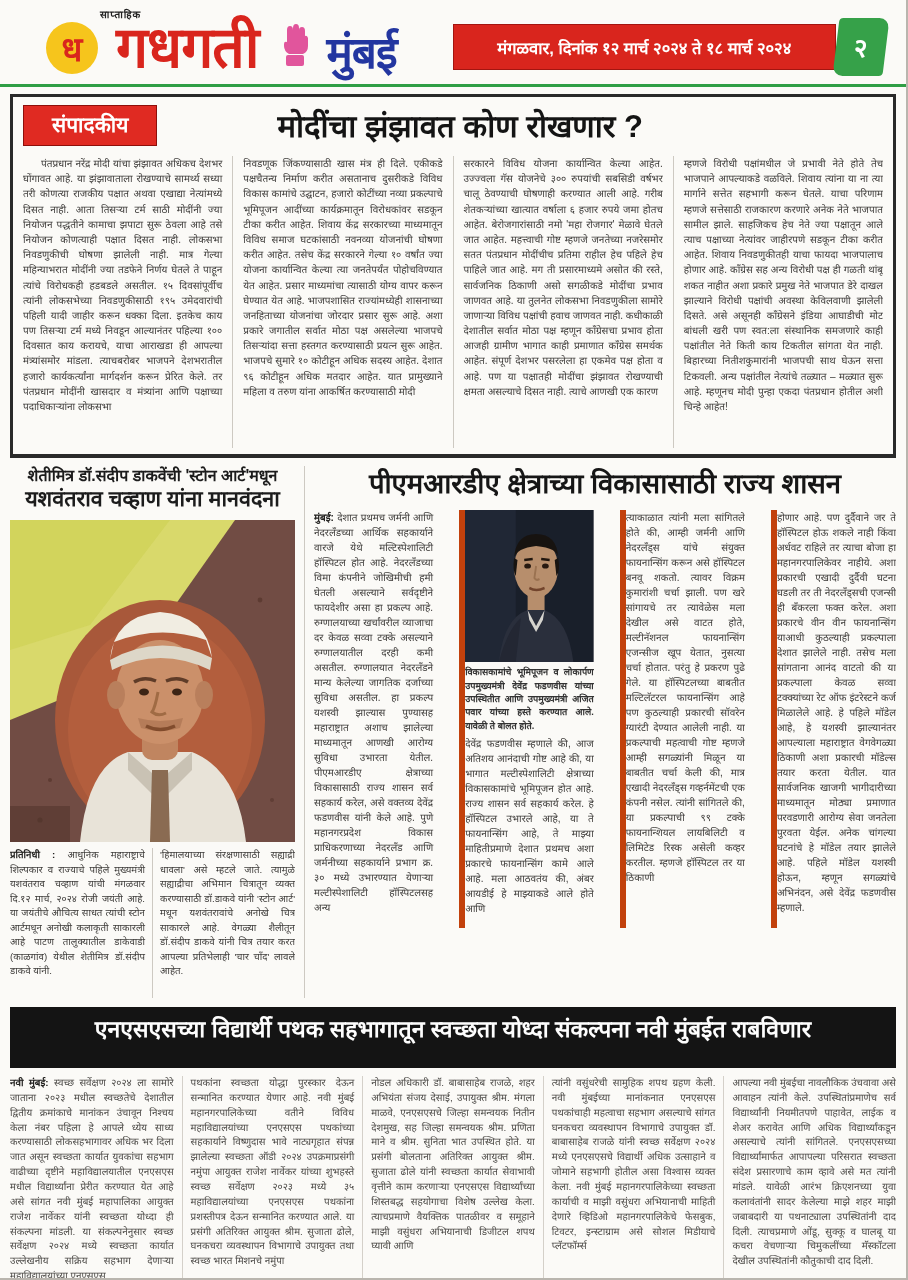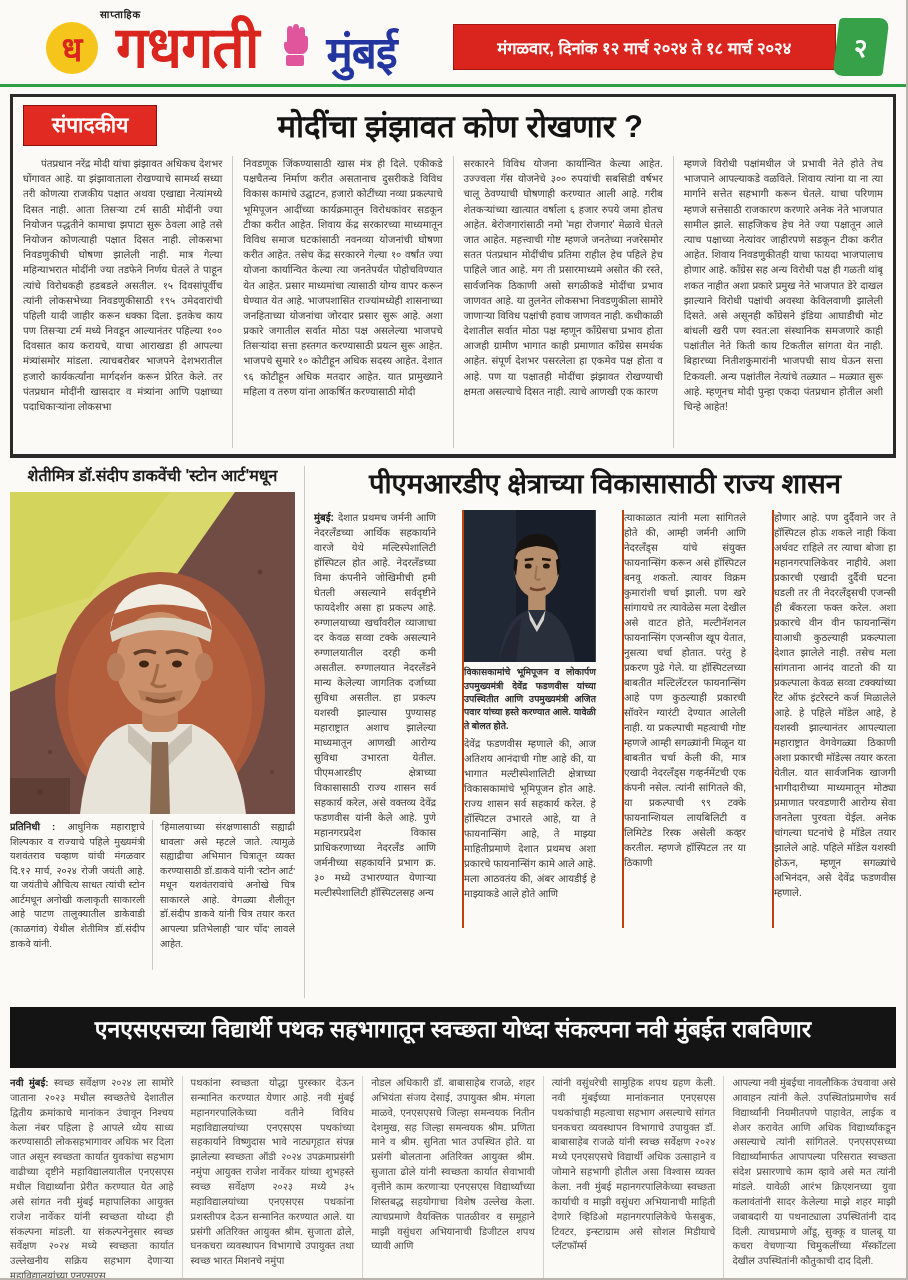--- a/index.html
+++ b/index.html
@@ -52,21 +52,21 @@
   .la-h1 { font-size:16px; font-weight:bold; text-align:center; color:#1c1c1c; line-height:1.2; }
   .la-h2 { font-size:21.5px; font-weight:bold; text-align:center; color:#1c1c1c; line-height:1.2; margin-top:2px; }
   .portrait { width:100%; height:322px; margin:7px 0 6px; display:block; }
   .la-body { display:flex; height:150px; overflow:hidden; }
   .la-body .ncol { font-size:9.7px; line-height:1.5; }
   .la-body .ncol + .ncol { border-left:1px solid #cdc9c2; margin-left:7px; padding-left:7px; }
   .right-art { flex:1 1 auto; padding-left:9px; }
   .ra-h { text-align:center; font-weight:bold; font-size:27.5px; color:#161616; line-height:1.32; }
   .ra-body { display:flex; margin-top:8px; height:418px; overflow:hidden; }
   .ra-body .ncol { font-size:10px; line-height:1.5; }
-  .ra-body .ncol + .ncol { border-left:2px solid #c2410c; margin-left:26px; padding-left:0; }
+  .ra-body .ncol + .ncol { border-left:6px solid #c2410c; margin-left:26px; padding-left:0; }
   .ra-photo-col { flex:1.08 1 0 !important; }
   .fad-photo { width:100%; height:152px; display:block; }
   .photo-caption { font-size:9.2px; font-weight:bold; line-height:1.45; color:#333; margin:4px 0 3px; text-align:justify; }
 
   
   .nss { margin:9px 10px 0; }
   .nss-band { background:#141414; color:#fdfdfd; text-align:center; font-size:23px; font-weight:bold; padding:5px 4px 24px; }
   .nss-body { display:flex; margin-top:8px; height:218px; overflow:hidden; }
   .nss-body .ncol { font-size:9.9px; line-height:1.5; color:#4c4a47; }
   .nss-body .ncol + .ncol { border-left:1px solid #d4d0c9; margin-left:8px; padding-left:8px; }
@@ -109,20 +109,21 @@
       <div class="ncol">निवडणूक जिंकण्यासाठी खास मंत्र ही दिले. एकीकडे पक्षचैतन्य निर्माण करीत असतानाच दुसरीकडे विविध विकास कामांचे उद्घाटन, हजारो कोटींच्या नव्या प्रकल्पाचे भूमिपूजन आदींच्या कार्यक्रमातून विरोधकांवर सडकून टीका करीत आहेत. शिवाय केंद्र सरकारच्या माध्यमातून विविध समाज घटकांसाठी नवनव्या योजनांची घोषणा करीत आहेत. तसेच केंद्र सरकारने गेल्या १० वर्षांत ज्या योजना कार्यान्वित केल्या त्या जनतेपर्यंत पोहोचविण्यात येत आहेत. प्रसार माध्यमांचा त्यासाठी योग्य वापर करून घेण्यात येत आहे. भाजपशासित राज्यांमध्येही शासनाच्या जनहिताच्या योजनांचा जोरदार प्रसार सुरू आहे. अशा प्रकारे जगातील सर्वात मोठा पक्ष असलेल्या भाजपचे तिसऱ्यांदा सत्ता हस्तगत करण्यासाठी प्रयत्न सुरू आहेत. भाजपचे सुमारे १० कोटीहून अधिक सदस्य आहेत. देशात ९६ कोटीहून अधिक मतदार आहेत. यात प्रामुख्याने महिला व तरुण यांना आकर्षित करण्यासाठी मोदी</div>
       <div class="ncol">सरकारने विविध योजना कार्यान्वित केल्या आहेत. उज्ज्वला गॅस योजनेचे ३०० रुपयांची सबसिडी वर्षभर चालू ठेवण्याची घोषणाही करण्यात आली आहे. गरीब शेतकऱ्यांच्या खात्यात वर्षाला ६ हजार रुपये जमा होतच आहेत. बेरोजगारांसाठी नमो 'महा रोजगार' मेळावे घेतले जात आहेत. महत्त्वाची गोष्ट म्हणजे जनतेच्या नजरेसमोर सतत पंतप्रधान मोदींचीच प्रतिमा राहील हेच पहिले हेच पाहिले जात आहे. मग ती प्रसारमाध्यमे असोत की रस्ते, सार्वजनिक ठिकाणी असो सगळीकडे मोदींचा प्रभाव जाणवत आहे. या तुलनेत लोकसभा निवडणुकीला सामोरे जाणाऱ्या विविध पक्षांची हवाच जाणवत नाही. कधीकाळी देशातील सर्वात मोठा पक्ष म्हणून काँग्रेसचा प्रभाव होता आजही ग्रामीण भागात काही प्रमाणात काँग्रेस समर्थक आहेत. संपूर्ण देशभर पसरलेला हा एकमेव पक्ष होता व आहे. पण या पक्षातही मोदींचा झंझावत रोखण्याची क्षमता असल्याचे दिसत नाही. त्याचे आणखी एक कारण</div>
       <div class="ncol">म्हणजे विरोधी पक्षांमधील जे प्रभावी नेते होते तेच भाजपाने आपल्याकडे वळविले. शिवाय त्यांना या ना त्या मार्गाने सत्तेत सहभागी करून घेतले. याचा परिणाम म्हणजे सत्तेसाठी राजकारण करणारे अनेक नेते भाजपात सामील झाले. साहजिकच हेच नेते ज्या पक्षातून आले त्याच पक्षाच्या नेत्यांवर जाहीरपणे सडकून टीका करीत आहेत. शिवाय निवडणुकीतही याचा फायदा भाजपालाच होणार आहे. काँग्रेस सह अन्य विरोधी पक्ष ही गळती थांबू शकत नाहीत अशा प्रकारे प्रमुख नेते भाजपात डेरे दाखल झाल्याने विरोधी पक्षांची अवस्था केविलवाणी झालेली दिसते. असे असूनही काँग्रेसने इंडिया आघाडीची मोट बांधली खरी पण स्वत:ला संस्थानिक समजणारे काही पक्षांतील नेते किती काय टिकतील सांगता येत नाही. बिहारच्या नितीशकुमारांनी भाजपची साथ घेऊन सत्ता टिकवली. अन्य पक्षांतील नेत्यांचे तळ्यात – मळ्यात सुरू आहे. म्हणूनच मोदी पुन्हा एकदा पंतप्रधान होतील अशी चिन्हे आहेत!</div>
     </div>
   </div>
 
   <div class="middle">
 
     <div class="left-art">
       <div class="la-h1">शेतीमित्र डॉ.संदीप डाकवेंची 'स्टोन आर्ट'मधून</div>
+      <div class="la-h2">यशवंतराव चव्हाण यांना मानवंदना</div>
       <svg class="portrait" viewBox="0 0 285 322" preserveAspectRatio="none">
         <rect width="285" height="322" fill="#77534a"></rect>
         <rect width="285" height="322" fill="#6b463d" opacity="0.5"></rect>
         <polygon points="0,0 225,0 118,152 0,200" fill="#d9d96b"></polygon>
         <polygon points="0,0 160,0 80,105 0,130" fill="#cfd257" opacity="0.75"></polygon>
         <ellipse cx="150" cy="200" rx="105" ry="120" fill="#a8583a"></ellipse>
         <ellipse cx="150" cy="210" rx="92" ry="108" fill="#b5603e" opacity="0.8"></ellipse>
 
         <path d="M70 322 Q78 245 118 232 L182 232 Q228 250 236 322 Z" fill="#e8e3d8"></path>
         <path d="M118 232 L150 260 L182 232 L182 250 L150 282 L118 250 Z" fill="#c9c2b4"></path>

